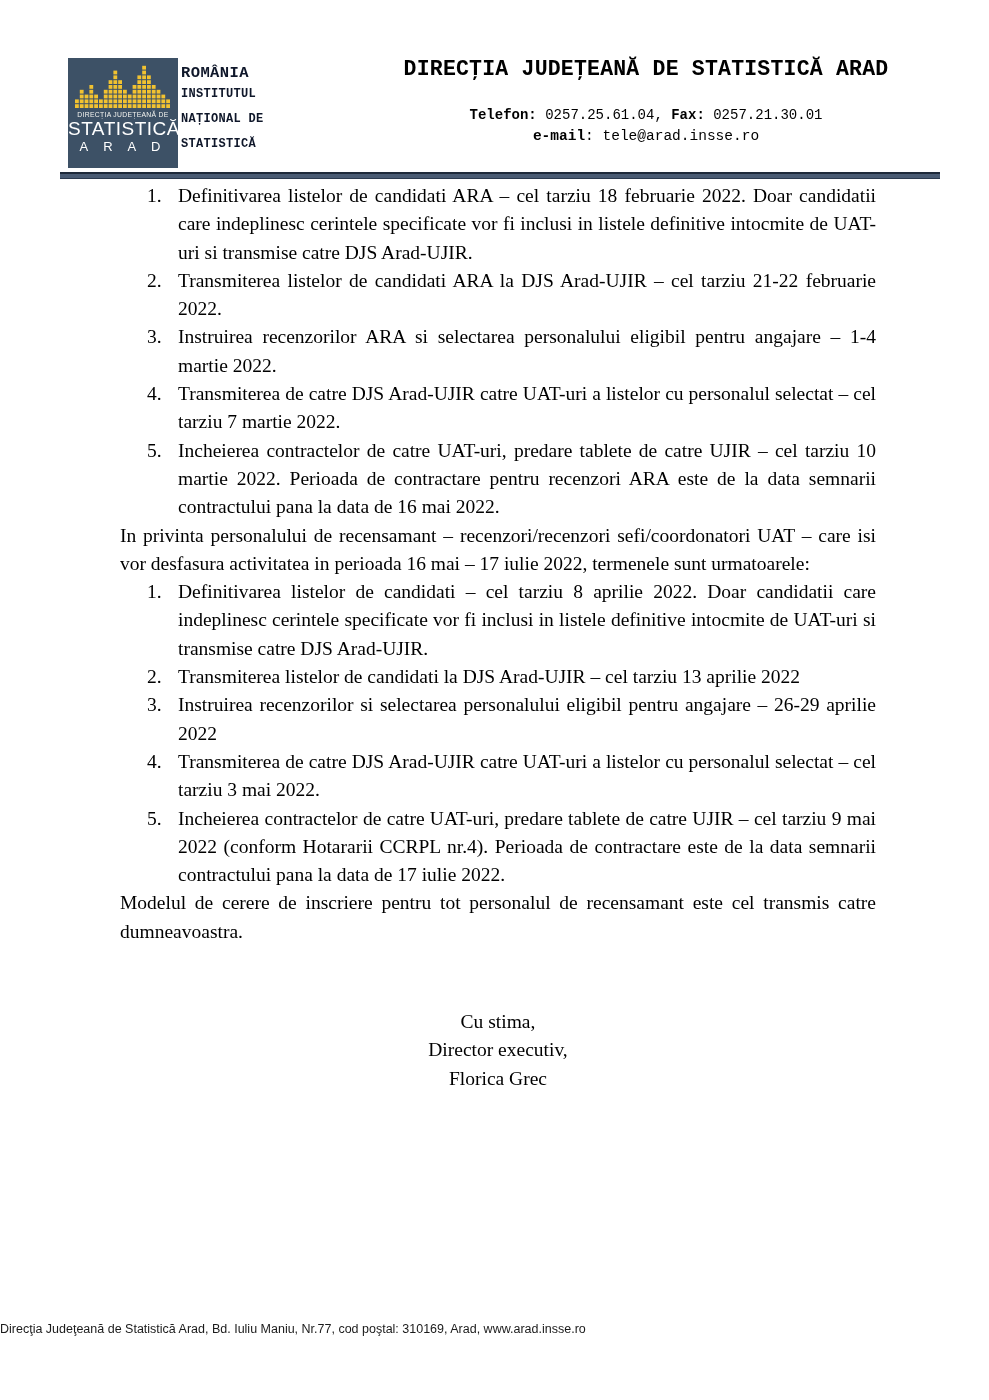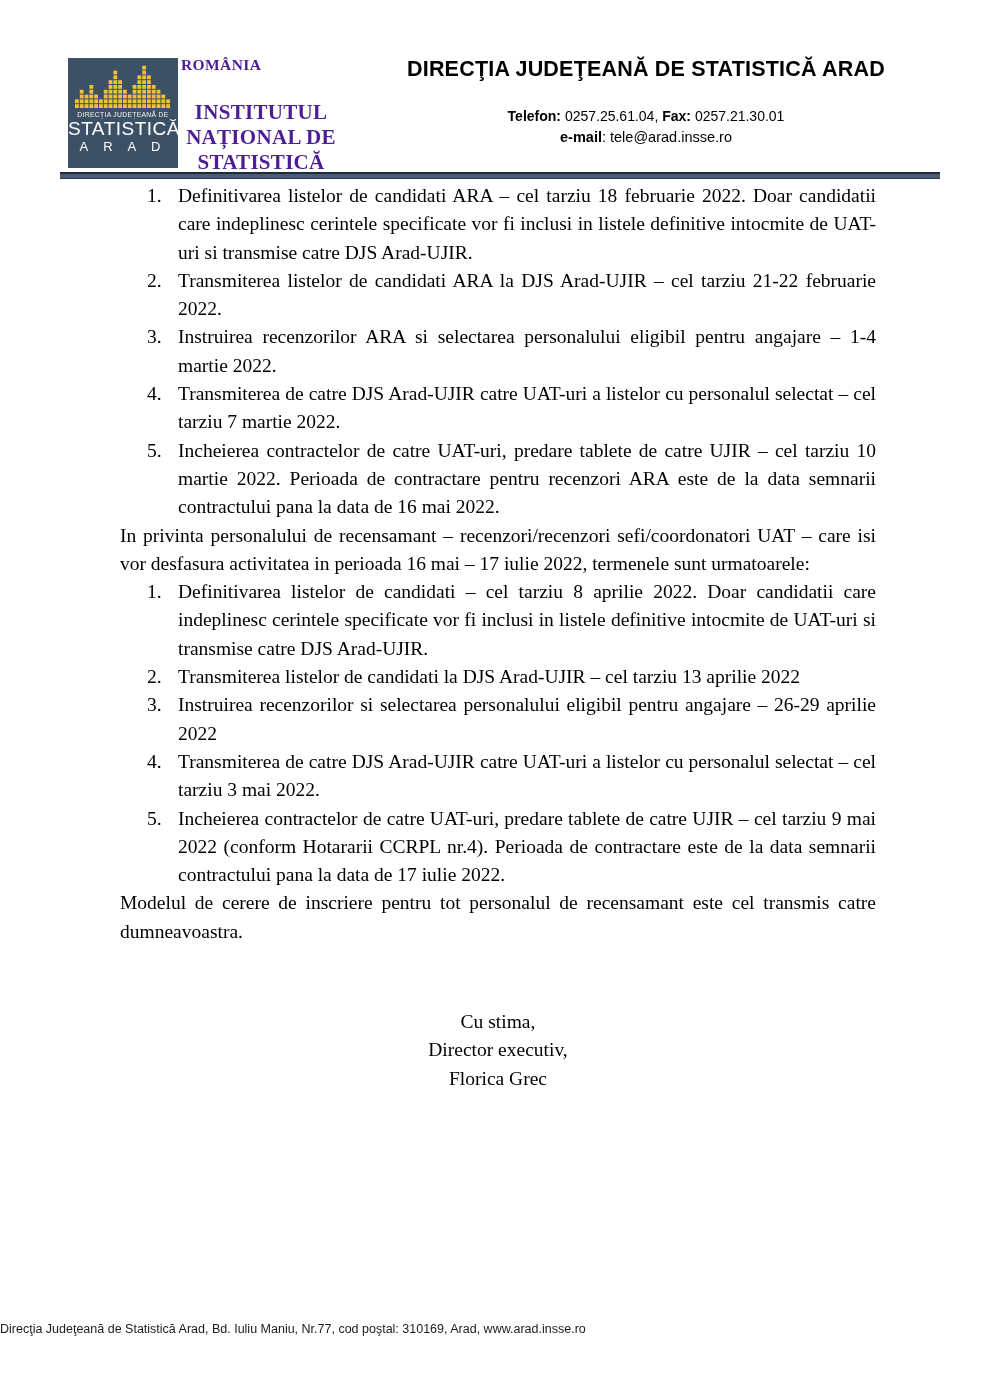--- a/index.html
+++ b/index.html
@@ -42,35 +42,35 @@
   .logo-city {
     font-size: 13px;
     letter-spacing: 6px;
     line-height: 16px;
     padding-left: 0;
     color: #ffffff;
   }
 
   .ins-block {
     position: absolute;
-    left: 181px; top: 56px;
+    left: 181px; top: 64px;
     width: 160px;
-    font-family: Liberation Serif, serif;
-    color: #4c1d95;
+    font-family: Liberation Mono, monospace;
+    color: #0f172a;
     font-weight: bold;
   }
   .country { font-size: 15.5px; letter-spacing: 0.4px; }
-  .institute { margin-top: 26px; font-size: 21px; line-height: 25px; letter-spacing: 0.3px; text-align: center; }
+  .institute { font-size: 12px; line-height: 25px; letter-spacing: 0.3px; }
 
   .header-right {
     position: absolute;
     left: 340px; top: 57px;
     width: 612px;
     text-align: center;
-    font-family: Liberation Sans, sans-serif;
+    font-family: Liberation Mono, monospace;
     color: #000000;
   }
   .doc-title {
     font-size: 21.5px;
     font-weight: bold;
     letter-spacing: 0.2px;
     white-space: nowrap;
   }
   .contact-line1 { margin-top: 26px; font-size: 14px; }
   .contact-line2 { margin-top: 5px; font-size: 14.5px; }

